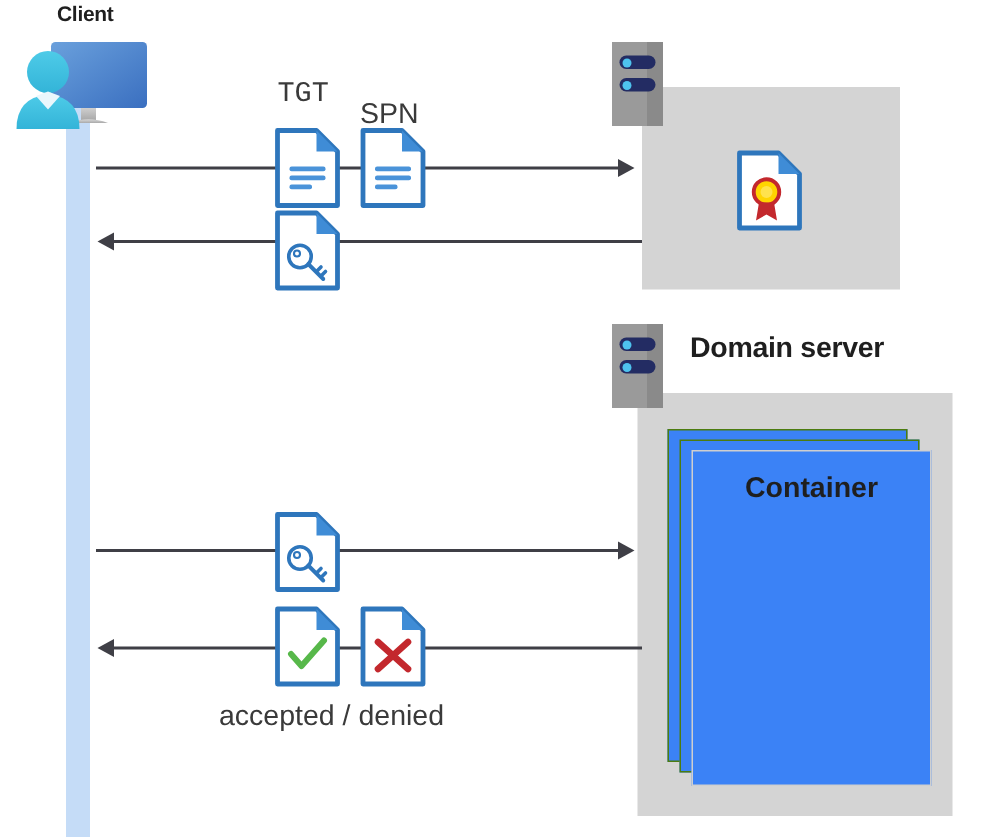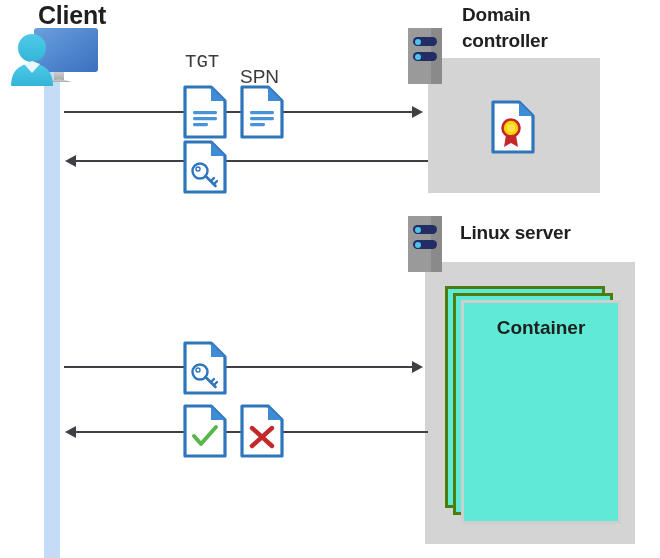--- a/index.html
+++ b/index.html
@@ -16,21 +16,21 @@
   .lifeline {
     position:absolute; left:44px; top:66px; width:16px; height:492px;
     background:#c5dcf7;
   }
 
   
   .title {
     position:absolute; font-weight:bold; color:#1f1f1f;
     letter-spacing:-0.2px;
   }
-  #title-client { left:38px; top:1px; font-size:25px; }
+  #title-client { left:38px; top:1px; font-size:14px; }
   #title-dc     { left:462px; top:2px; font-size:19px; line-height:26px; width:170px; }
   #title-linux  { left:460px; top:222px; font-size:19px; }
   #title-container {
     position:absolute; left:0; right:0; top:14px; text-align:center;
     font-size:19px; font-weight:bold; color:#1f1f1f;
   }
 
   .flowlabel {
     position:absolute; font-size:19px; color:#3a3a3a; font-weight:normal;
   }
@@ -60,21 +60,21 @@
   .rack-bar.b1 { top:9px; }
   .rack-bar.b2 { top:24px; }
   .rack-bar::before {
     content:""; position:absolute; left:2px; top:1.6px;
     width:6px; height:6px; border-radius:50%; background:#4ec3ee;
   }
 
   
   .stack { position:absolute; left:445px; top:286px; width:176px; height:238px; }
   .card {
-    position:absolute; background:#5eead4; border:3px solid #4d7c0f;
+    position:absolute; background:#3b82f6; border:1px solid #4d7c0f;
   }
   .card.c1 { left:0px;  top:0px;  width:160px; height:222px; }
   .card.c2 { left:8px;  top:7px;  width:160px; height:222px; }
   .card.c3 { left:16px; top:14px; width:160px; height:224px; border-color:#cfcfcf; }
 
   
   .doc { position:absolute; width:44px; height:54px; }
   .doc svg { display:block; width:100%; height:100%; }
 
   #doc-tgt   { left:183px; top:85px; }
@@ -121,42 +121,38 @@
       </defs>
       <rect x="44" y="46" width="10" height="10" fill="url(#stand)"></rect>
       <path d="M36 58 q13 -5 26 0 z" fill="url(#stand)"></path>
       <rect x="24" y="4" width="64" height="44" rx="3" fill="url(#mon)"></rect>
       <circle cx="22" cy="24" r="14" fill="url(#per)"></circle>
       <path d="M1 62 q0 -21 21 -23 q21 2 21 23 z" fill="url(#per)"></path>
       <path d="M14 40 l8 9 l8 -9 l-8 -3 z" fill="#eaf7fc"></path>
     </svg>
   </div>
 
-  <div class="title" id="title-dc">
-    <div>Domain</div>
-    <div>controller</div>
-  </div>
   <div class="srvbox" id="box-dc"></div>
   <div class="rack" id="rack-dc">
     <div class="rack-body"></div>
     <div class="rack-bar b1"></div>
     <div class="rack-bar b2"></div>
   </div>
 
   <div class="doc" id="doc-cert">
     <svg viewBox="0 0 44 54">
       <path d="M2 2 h26 l14 14 v36 h-40 z" fill="#ffffff" stroke="#2e76bc" stroke-width="3.2" stroke-linejoin="round"></path>
       <path d="M28 2 l14 14 h-14 z" fill="#3f8cd6"></path>
       <circle cx="20" cy="28" r="8.5" fill="#ffd400" stroke="#c3282d" stroke-width="2.6"></circle>
       <path d="M15 35 l-2 12 l7 -4 l7 4 l-2 -12 z" fill="#c3282d"></path>
       <circle cx="20" cy="28" r="4" fill="#ffe24d"></circle>
     </svg>
   </div>
 
-  <div class="title" id="title-linux">Linux server</div>
+  <div class="title" id="title-linux">Domain server</div>
   <div class="srvbox" id="box-linux"></div>
   <div class="rack" id="rack-linux">
     <div class="rack-body"></div>
     <div class="rack-bar b1"></div>
     <div class="rack-bar b2"></div>
   </div>
 
   <div class="stack">
     <div class="card c1"></div>
     <div class="card c2"></div>
@@ -233,14 +229,15 @@
   </div>
 
   <div class="doc" id="doc-den">
     <svg viewBox="0 0 44 54">
       <path d="M2 2 h26 l14 14 v36 h-40 z" fill="#ffffff" stroke="#2e76bc" stroke-width="3.2" stroke-linejoin="round"></path>
       <path d="M28 2 l14 14 h-14 z" fill="#3f8cd6"></path>
       <path d="M12 24 l20 18 M32 24 l-20 18" stroke="#c3282d" stroke-width="4.4" stroke-linecap="round"></path>
     </svg>
   </div>
 
+  <div class="flowlabel" id="label-accdeny">accepted / denied</div>
 
 </div>
 
 </body></html>

